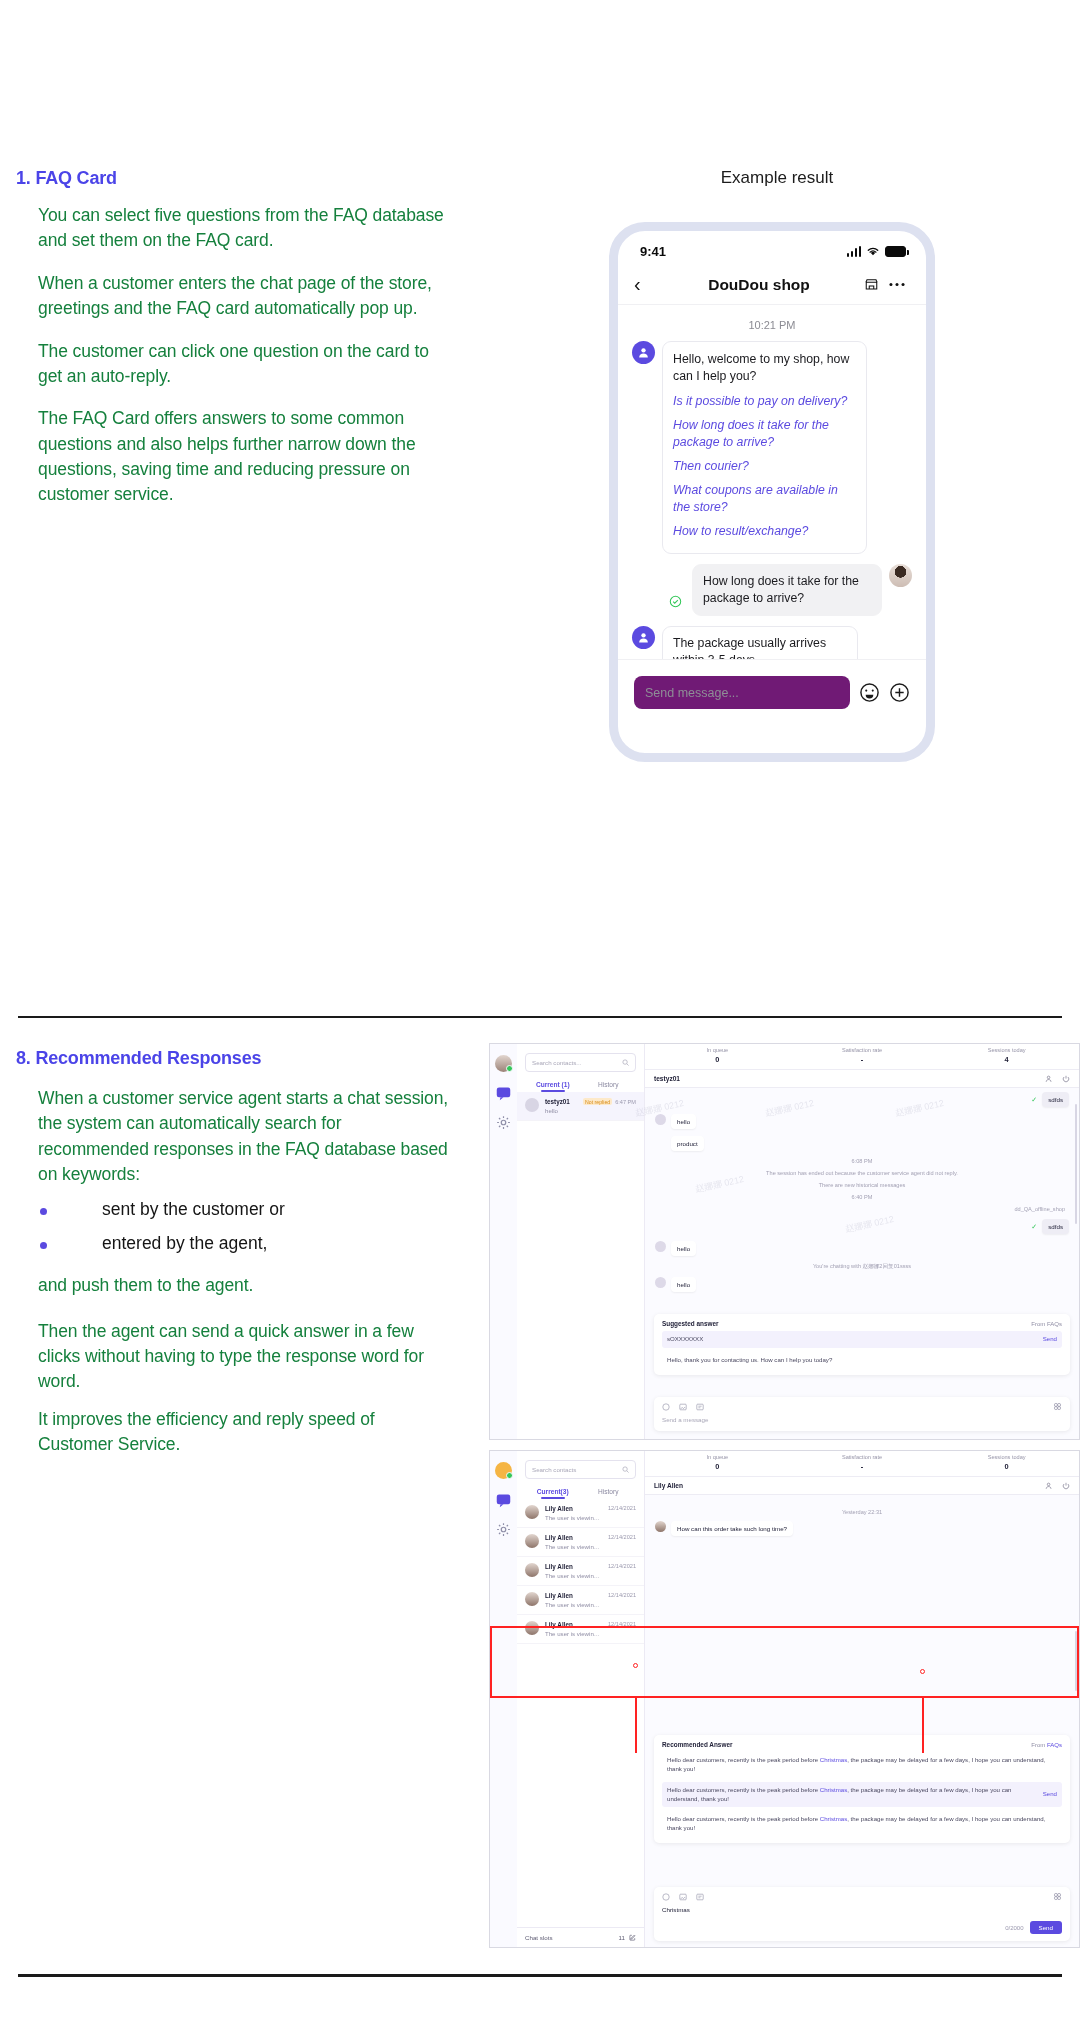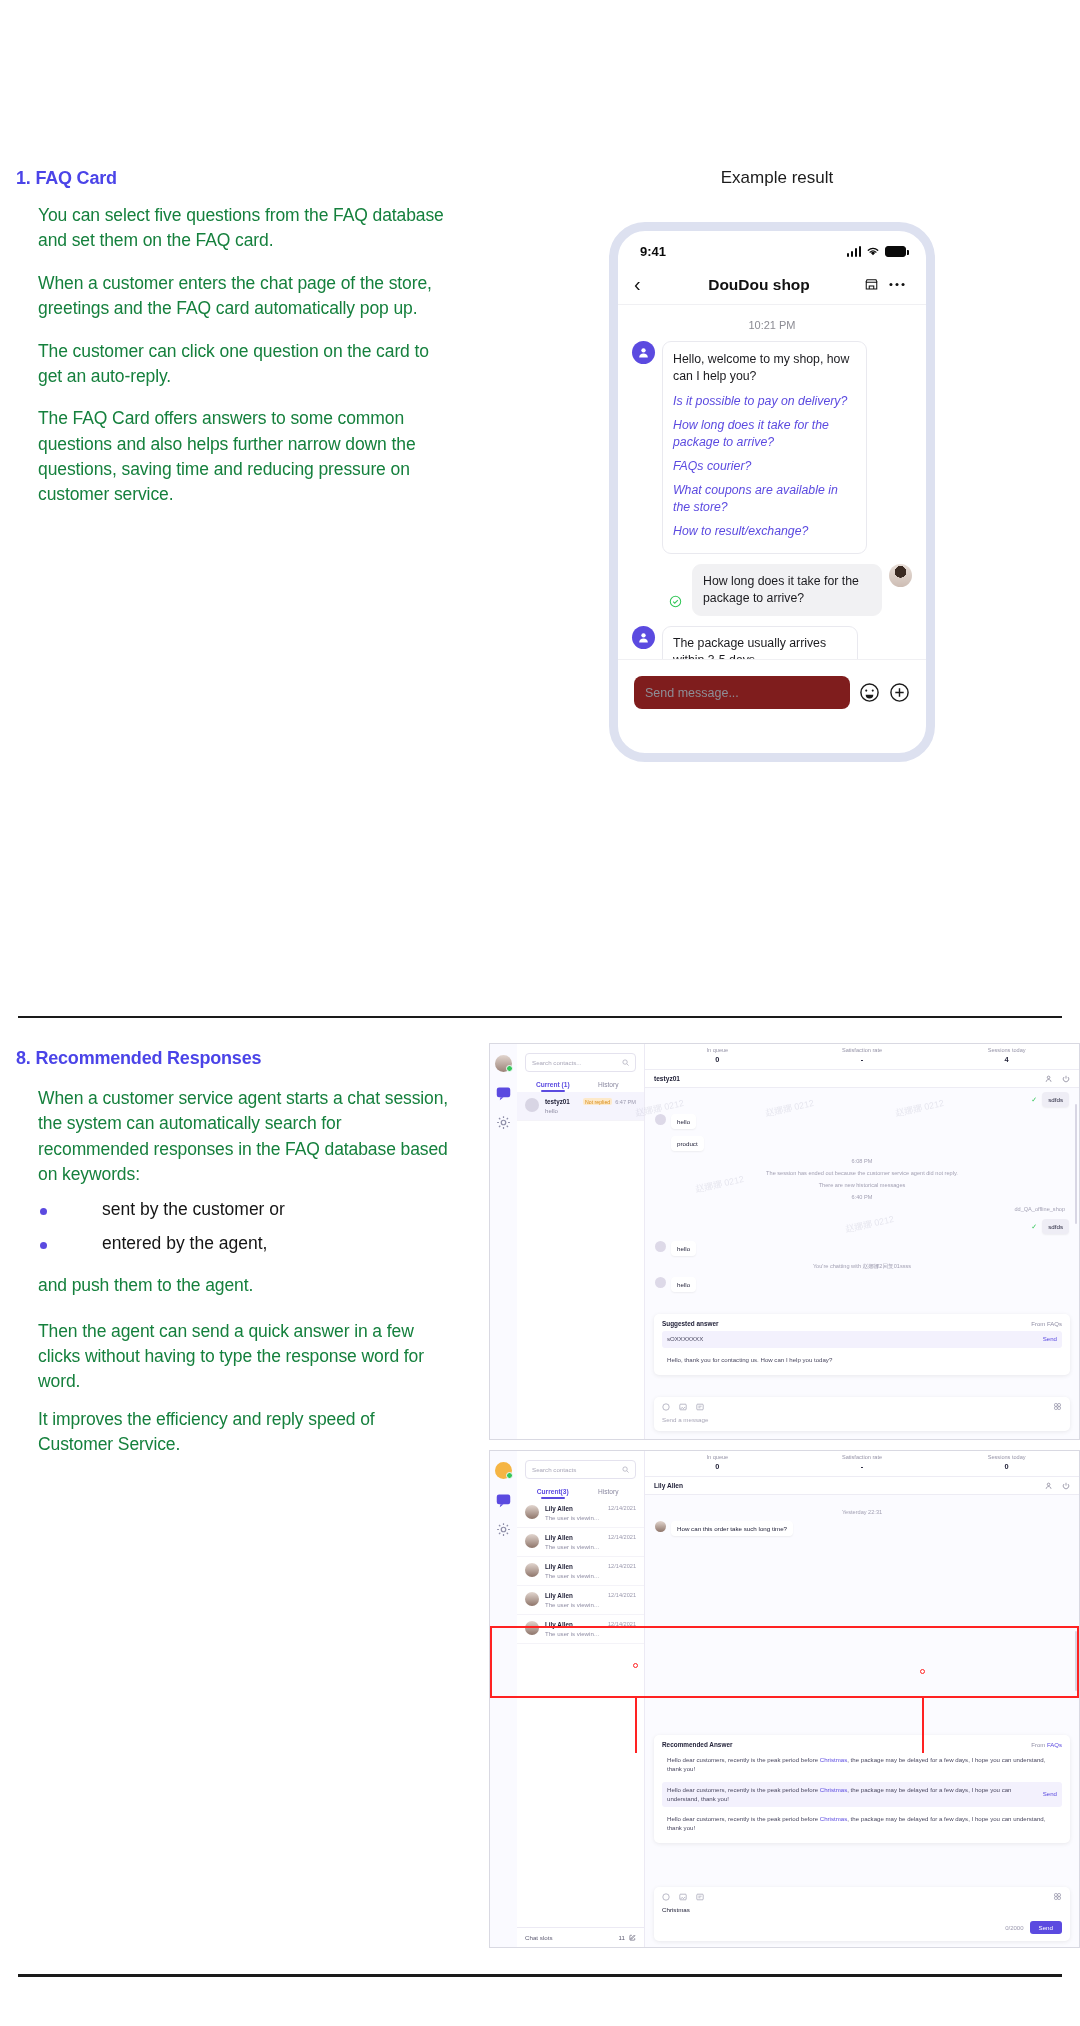--- a/index.html
+++ b/index.html
@@ -105,21 +105,21 @@
   .faq-q { color: #5b4ae0; margin-bottom: 7px; cursor: pointer; font-style: italic; }
   .bub.grey { background: #f1f1f3; border-color: #f1f1f3; max-width: 190px; }
   .chk { align-self: flex-end; margin: 0 3px 4px 0; }
   .chk svg { width: 13px; height: 13px; }
   .ph-input {
     position: absolute; left: 0; right: 0; bottom: 0; height: 66px;
     border-top: 1px solid #f0f0f3; display: flex; align-items: center;
     gap: 9px; padding: 0 16px; background: #fff;
   }
   .ph-field {
-    flex: 1; height: 33px; background: #7f1d1d; border-radius: 8px;
+    flex: 1; height: 33px; background: #701a75; border-radius: 8px;
     display: flex; align-items: center; padding: 0 11px;
     font-size: 12.5px; color: #8e8e96;
   }
   .ph-btn { width: 21px; height: 21px; color: #1a1a1a; }
 
   
   .mid-line { position: absolute; left: 18px; top: 1016px; width: 1044px; height: 2px; background: #1a1a1a; }
   .bot-line { position: absolute; left: 18px; top: 1974px; width: 1044px; height: 3px; background: #1a1a1a; }
 
   
@@ -327,21 +327,21 @@
         <span class="av">
           <svg viewBox="0 0 24 24">
               <circle cx="12" cy="8" r="4"></circle>
               <path d="M4 21c0-4.4 3.6-7 8-7s8 2.6 8 7z"></path>
             </svg>
         </span>
         <div class="bub faq-card">
           <div class="faq-greet">Hello, welcome to my shop, how can I help you?</div>
           <div class="faq-q">Is it possible to pay on delivery?</div>
           <div class="faq-q">How long does it take for the package to arrive?</div>
-          <div class="faq-q">FAQs courier?</div>
+          <div class="faq-q">Then courier?</div>
           <div class="faq-q">What coupons are available in the store?</div>
           <div class="faq-q">How to result/exchange?</div>
         </div>
       </div>
 
       <div class="row right">
         <span class="chk">
           <svg viewBox="0 0 20 20" fill="none" stroke="#34c759" stroke-width="1.6">
             <circle cx="10" cy="10" r="8"></circle>
               <path d="m6.4 10.2 2.4 2.4 4.8-4.8"></path>

